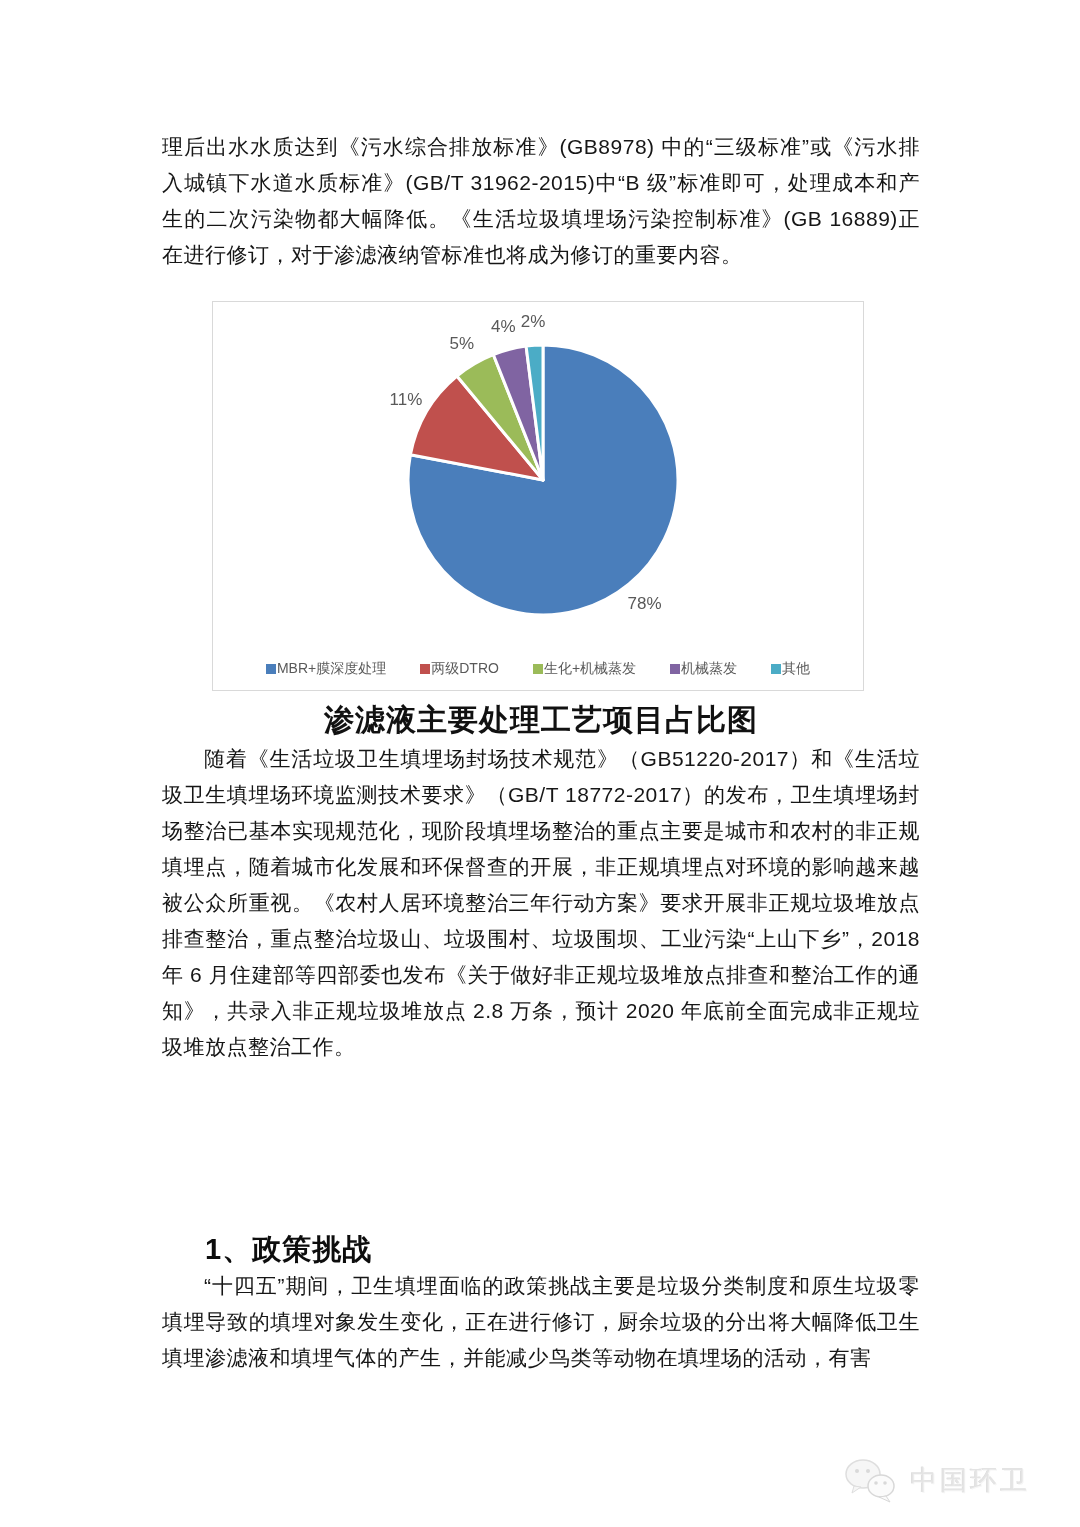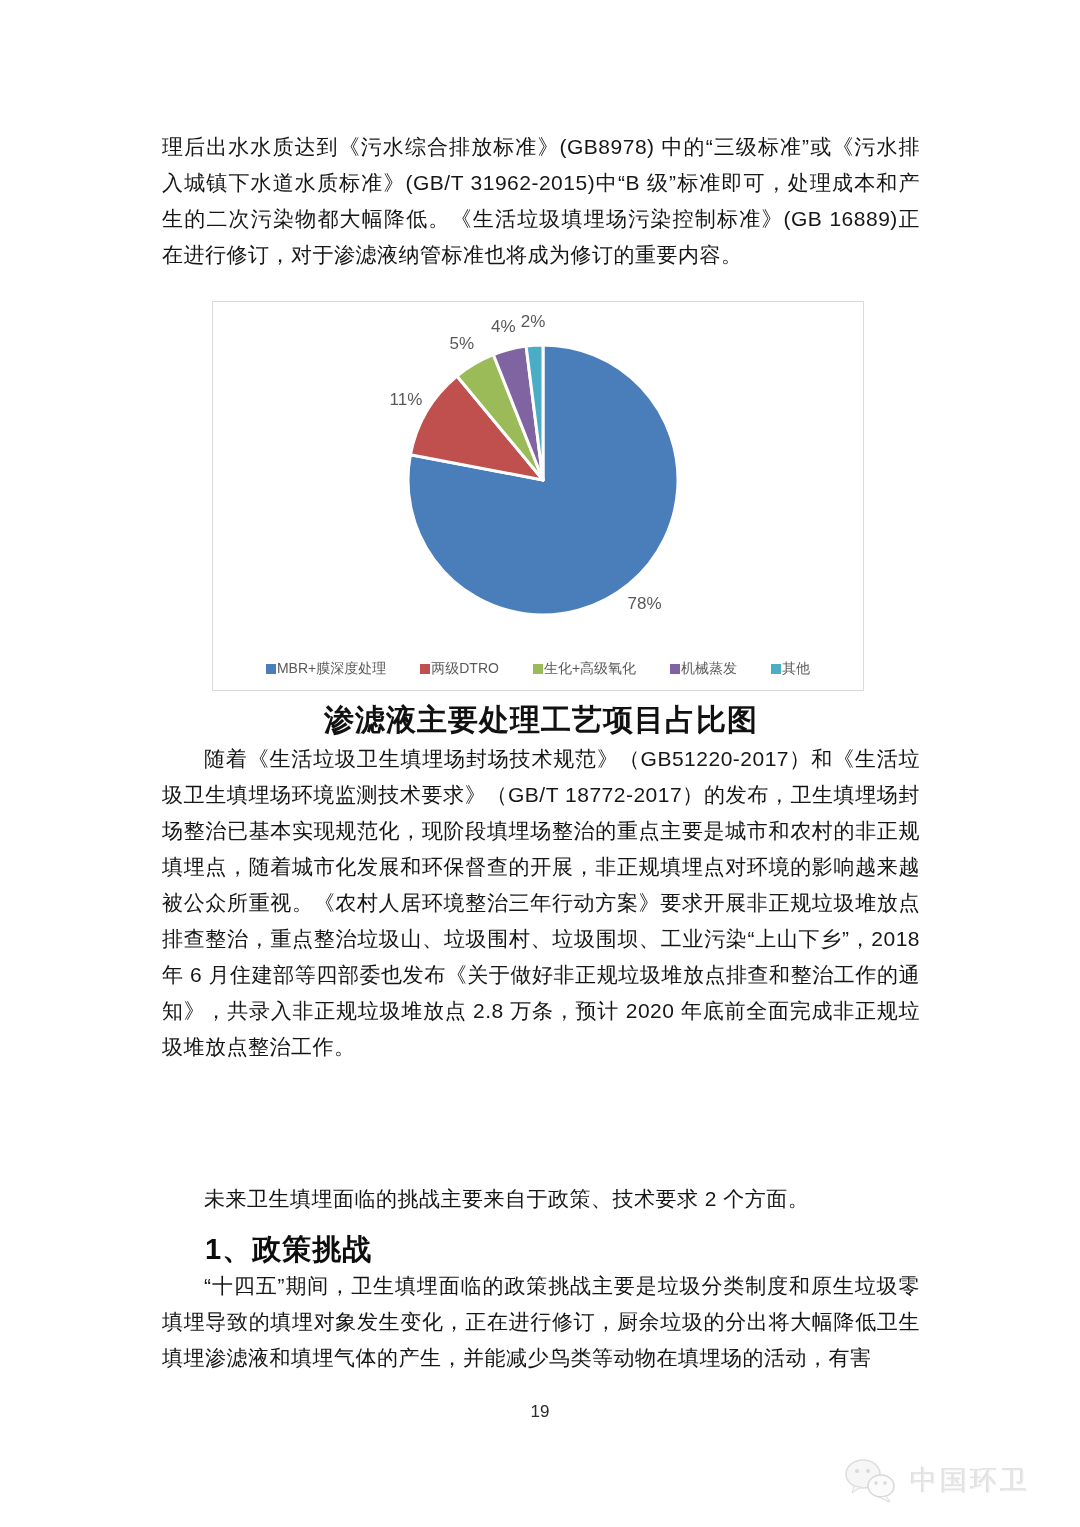--- a/index.html
+++ b/index.html
@@ -82,45 +82,43 @@
         <span class="legend-item">
           <span class="legend-swatch" style="background: rgb(74, 126, 187);"></span>
           <span class="legend-label">MBR+膜深度处理</span>
         </span>
         <span class="legend-item">
           <span class="legend-swatch" style="background: rgb(192, 80, 77);"></span>
           <span class="legend-label">两级DTRO</span>
         </span>
         <span class="legend-item">
           <span class="legend-swatch" style="background: rgb(155, 187, 89);"></span>
-          <span class="legend-label">生化+高级氧化</span>
+          <span class="legend-label">生化+机械蒸发</span>
         </span>
         <span class="legend-item">
           <span class="legend-swatch" style="background: rgb(128, 100, 162);"></span>
           <span class="legend-label">机械蒸发</span>
         </span>
         <span class="legend-item">
           <span class="legend-swatch" style="background: rgb(75, 172, 198);"></span>
           <span class="legend-label">其他</span>
         </span>
       </div>
   </figure>
 
   <div class="caption">渗滤液主要处理工艺项目占比图</div>
 
   <p class="para indent" id="para2">随着《生活垃圾卫生填埋场封场技术规范》（GB51220-2017）和《生活垃圾卫生填埋场环境监测技术要求》（GB/T 18772-2017）的发布，卫生填埋场封场整治已基本实现规范化，现阶段填埋场整治的重点主要是城市和农村的非正规填埋点，随着城市化发展和环保督查的开展，非正规填埋点对环境的影响越来越被公众所重视。《农村人居环境整治三年行动方案》要求开展非正规垃圾堆放点排查整治，重点整治垃圾山、垃圾围村、垃圾围坝、工业污染“上山下乡”，2018 年 6 月住建部等四部委也发布《关于做好非正规垃圾堆放点排查和整治工作的通知》，共录入非正规垃圾堆放点 2.8 万条，预计 2020 年底前全面完成非正规垃圾堆放点整治工作。</p>
 
 
-  <p class="para indent" id="para3">未来卫生填埋面临的挑战主要来自于政策、技术要求 2 个方面。</p>
 
   <h3 class="sub-heading">1、政策挑战</h3>
 
   <p class="para indent" id="para4">“十四五”期间，卫生填埋面临的政策挑战主要是垃圾分类制度和原生垃圾零填埋导致的填埋对象发生变化，正在进行修订，厨余垃圾的分出将大幅降低卫生填埋渗滤液和填埋气体的产生，并能减少鸟类等动物在填埋场的活动，有害</p>
 
-  <div class="pagenum">19</div>
 
   <div class="watermark">
     <svg width="58" height="48" viewBox="0 0 58 48">
       <ellipse cx="21" cy="18" rx="17" ry="14" fill="#f6f6f6" stroke="#dedede" stroke-width="1.5"></ellipse>
       <path d="M12 30 L10 37 L19 31 Z" fill="#f6f6f6" stroke="#dedede" stroke-width="1"></path>
       <circle cx="15" cy="15" r="2" fill="#d9d9d9"></circle>
       <circle cx="26" cy="15" r="2" fill="#d9d9d9"></circle>
       <ellipse cx="39" cy="30" rx="13" ry="11" fill="#fbfbfb" stroke="#d8d8d8" stroke-width="1.5"></ellipse>
       <path d="M44 40 L48 46 L37 41 Z" fill="#fbfbfb" stroke="#d8d8d8" stroke-width="1"></path>
       <circle cx="34" cy="27" r="1.8" fill="#d9d9d9"></circle>

